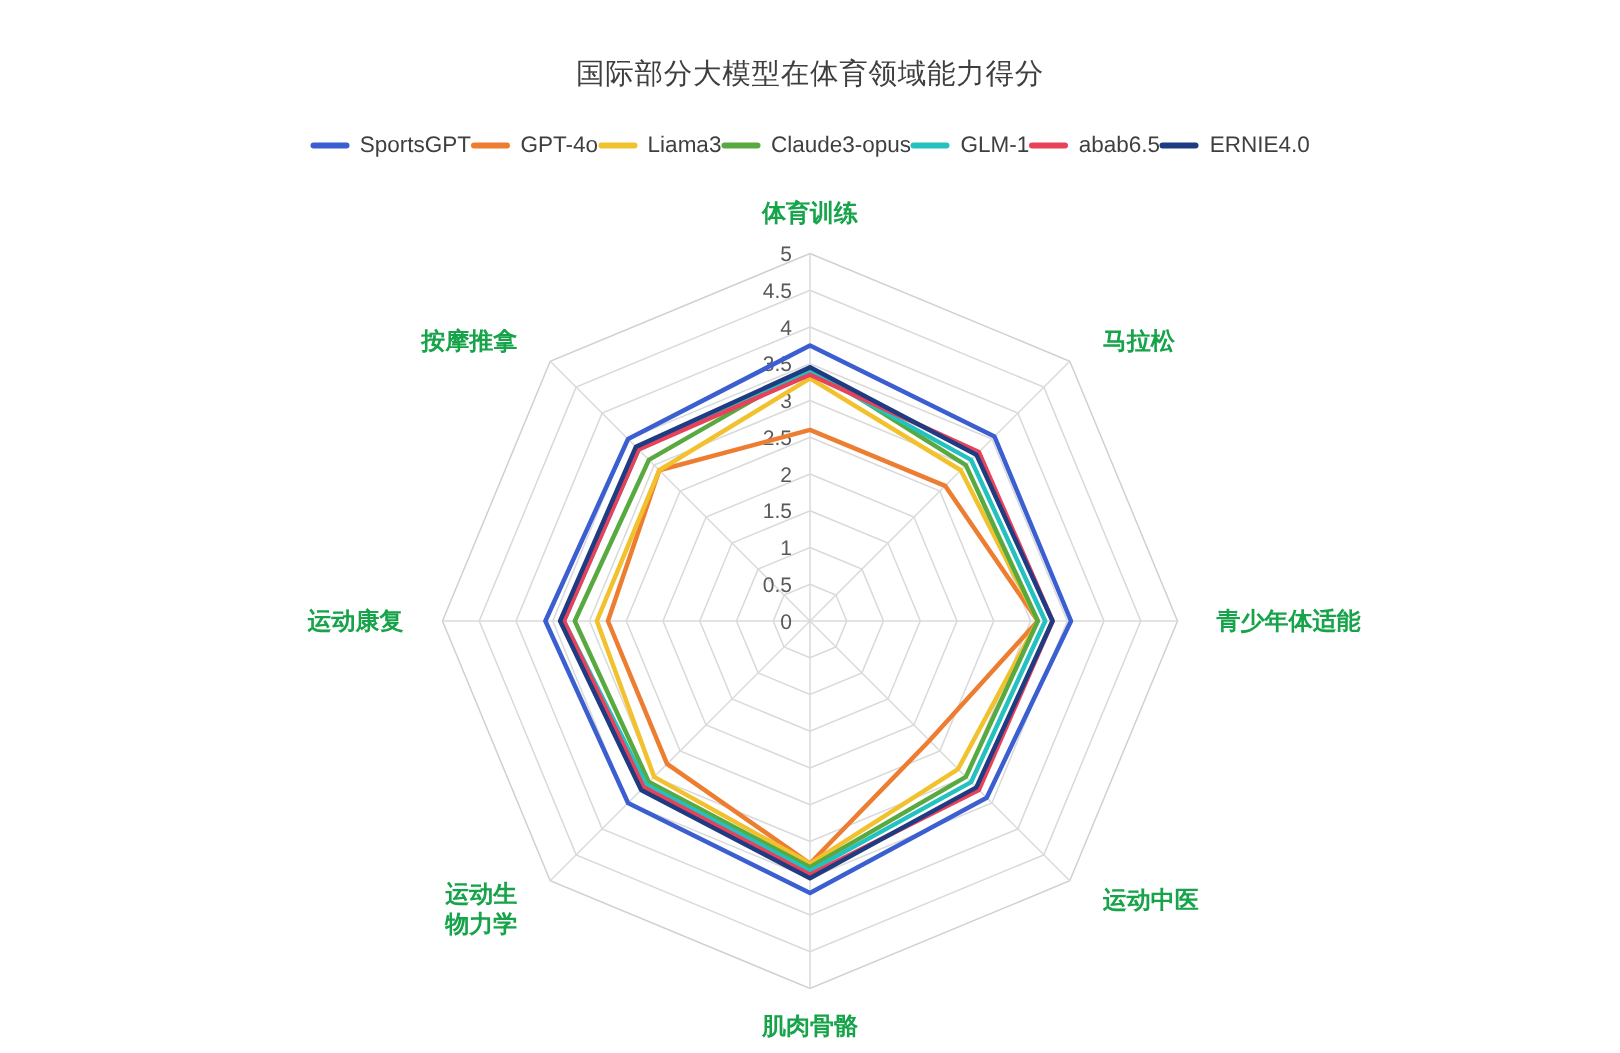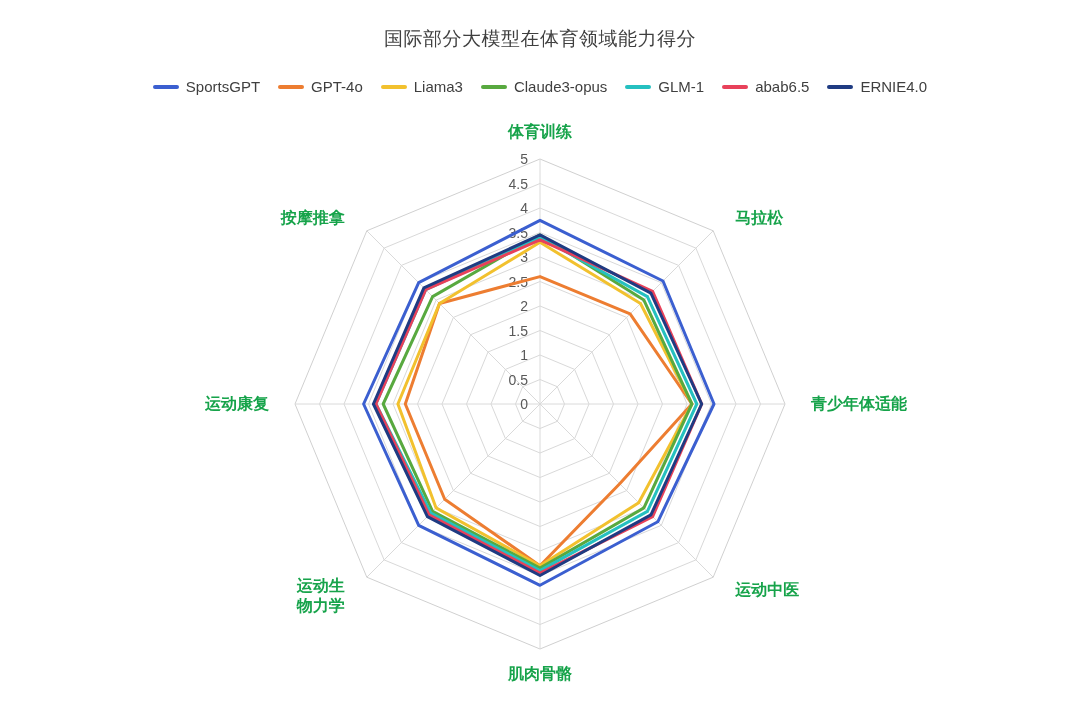--- a/index.html
+++ b/index.html
@@ -10,21 +10,21 @@
   body {
     width: 1080px;
     height: 702px;
     font-family: "Liberation Sans", sans-serif;
     color: #404040;
     overflow: hidden;
     position: relative;
   }
   #chart-root {
     position: absolute;
-    left: 0; top: 8px;
+    left: 0; top: 18px;
     width: 1080px;
     height: 568px;
     text-decoration: underline;
   }
   #chart-title {
     position: absolute;
     top: 18px;
     left: 0;
     width: 1080px;
     text-align: center;
@@ -33,21 +33,20 @@
     letter-spacing: 0.5px;
   }
   #legend {
     position: absolute;
     top: 70px;
     left: 0;
     width: 1080px;
     display: flex;
     justify-content: center;
     align-items: center;
-    gap: 18px;
     flex-wrap: nowrap;
   }
   .legend-item {
     display: flex;
     align-items: center;
     gap: 7px;
     font-size: 15px;
     color: #3f3f3f;
     white-space: nowrap;
   }

